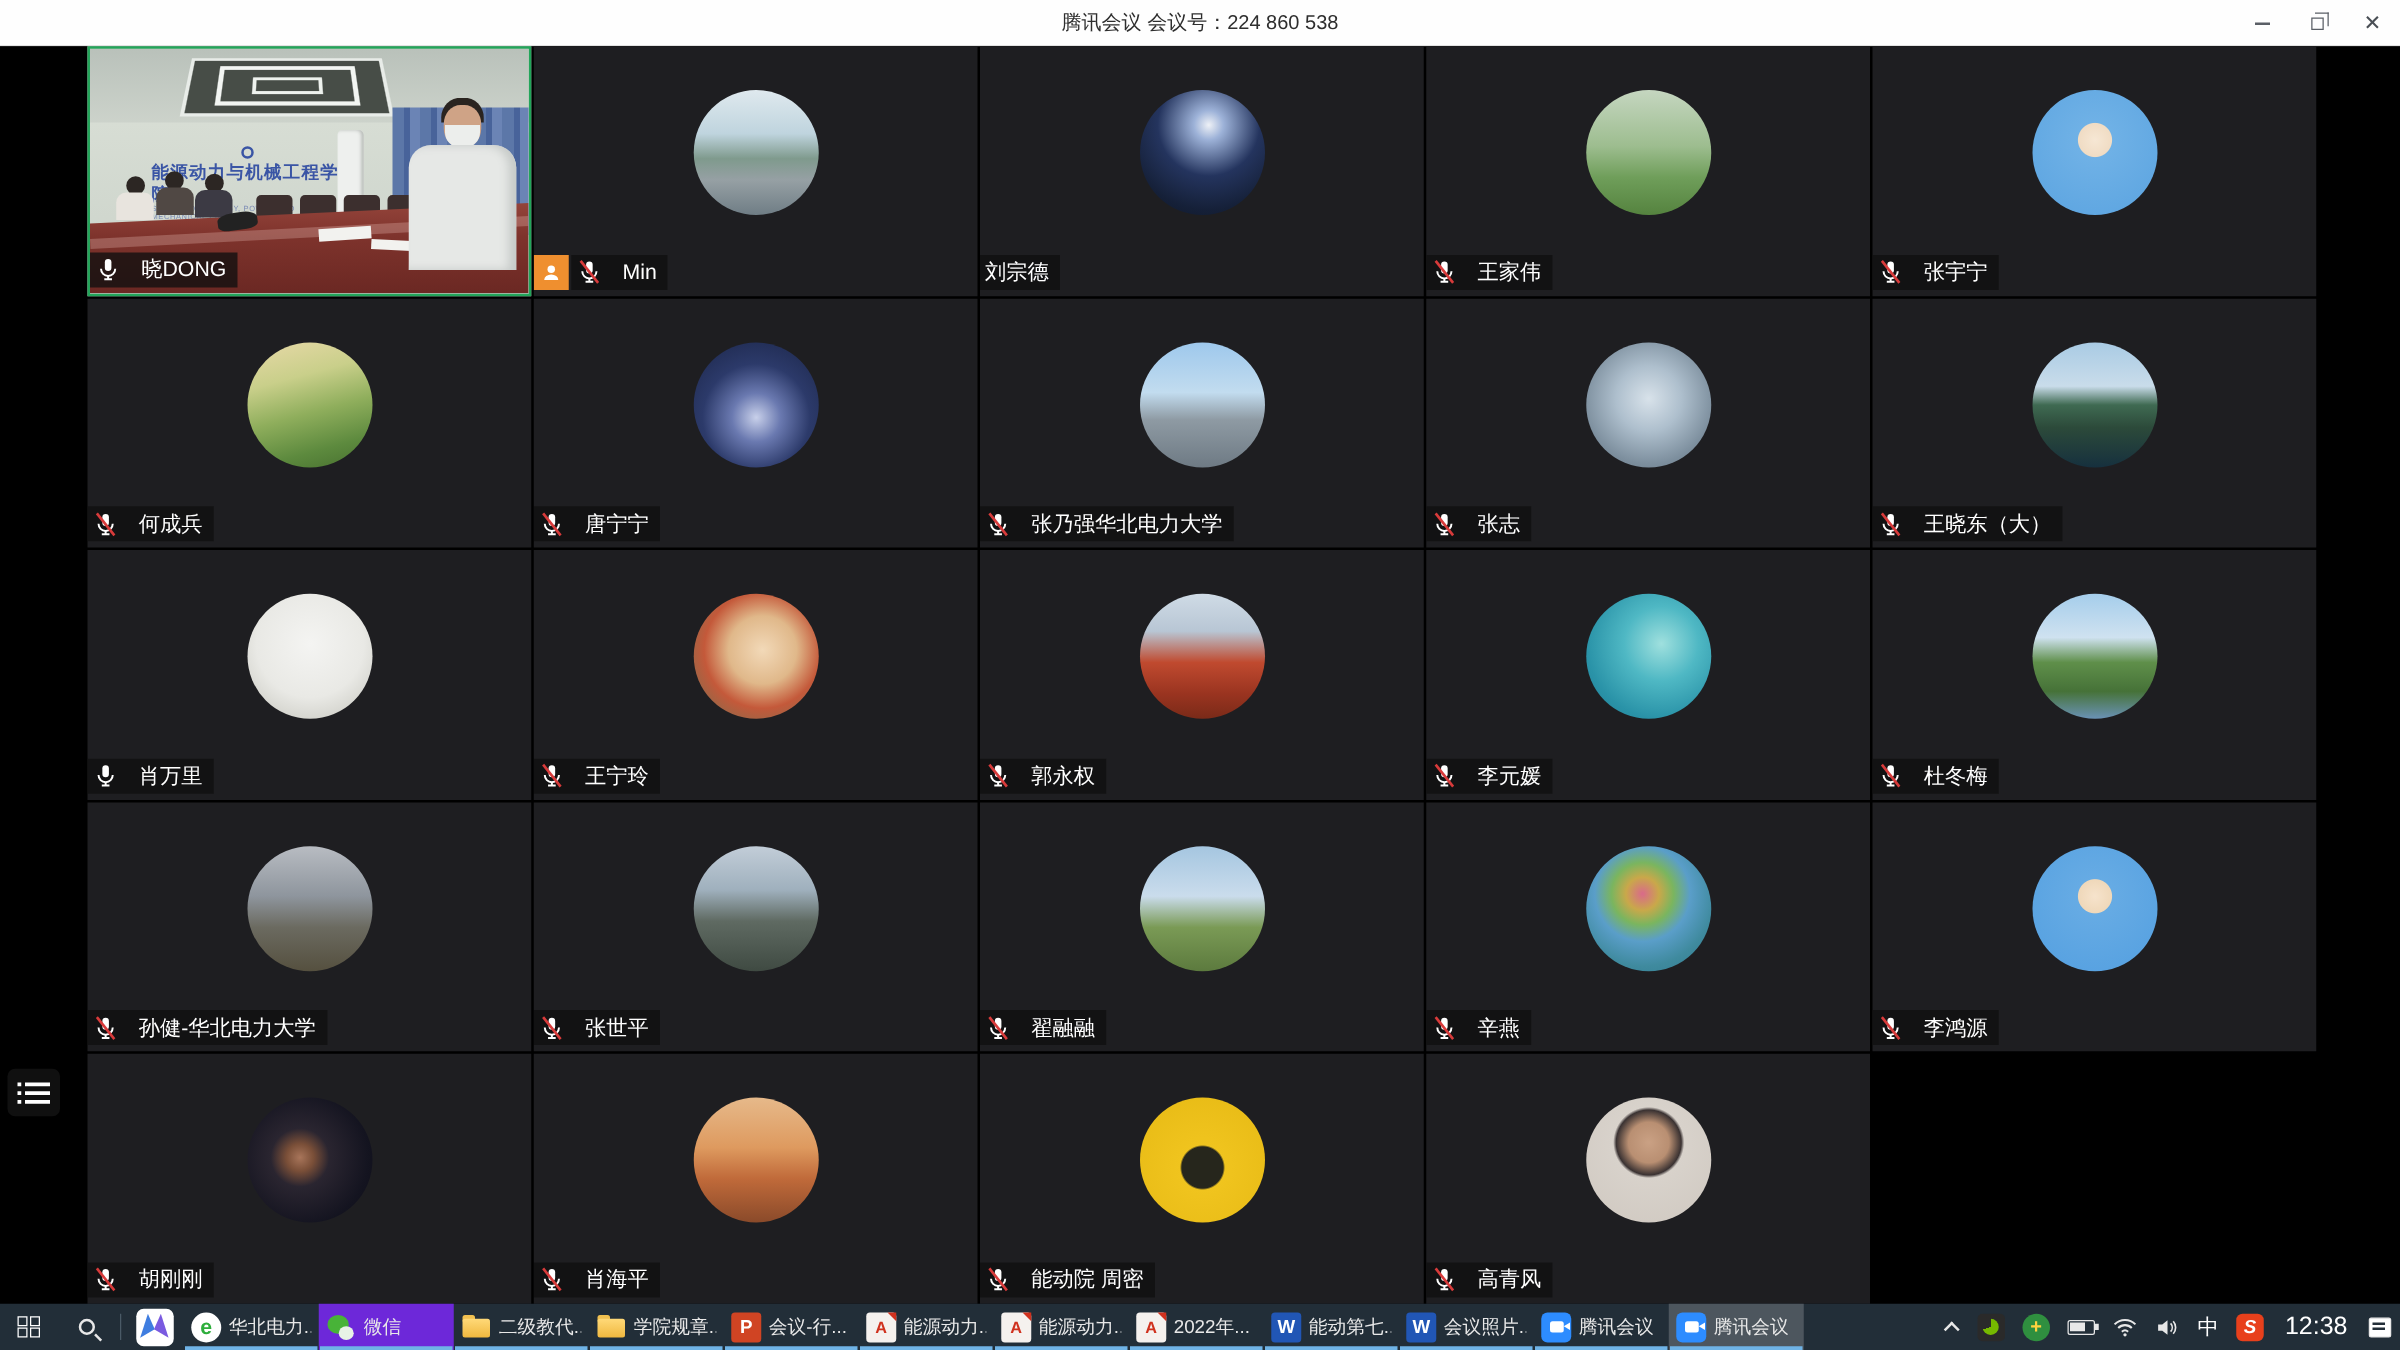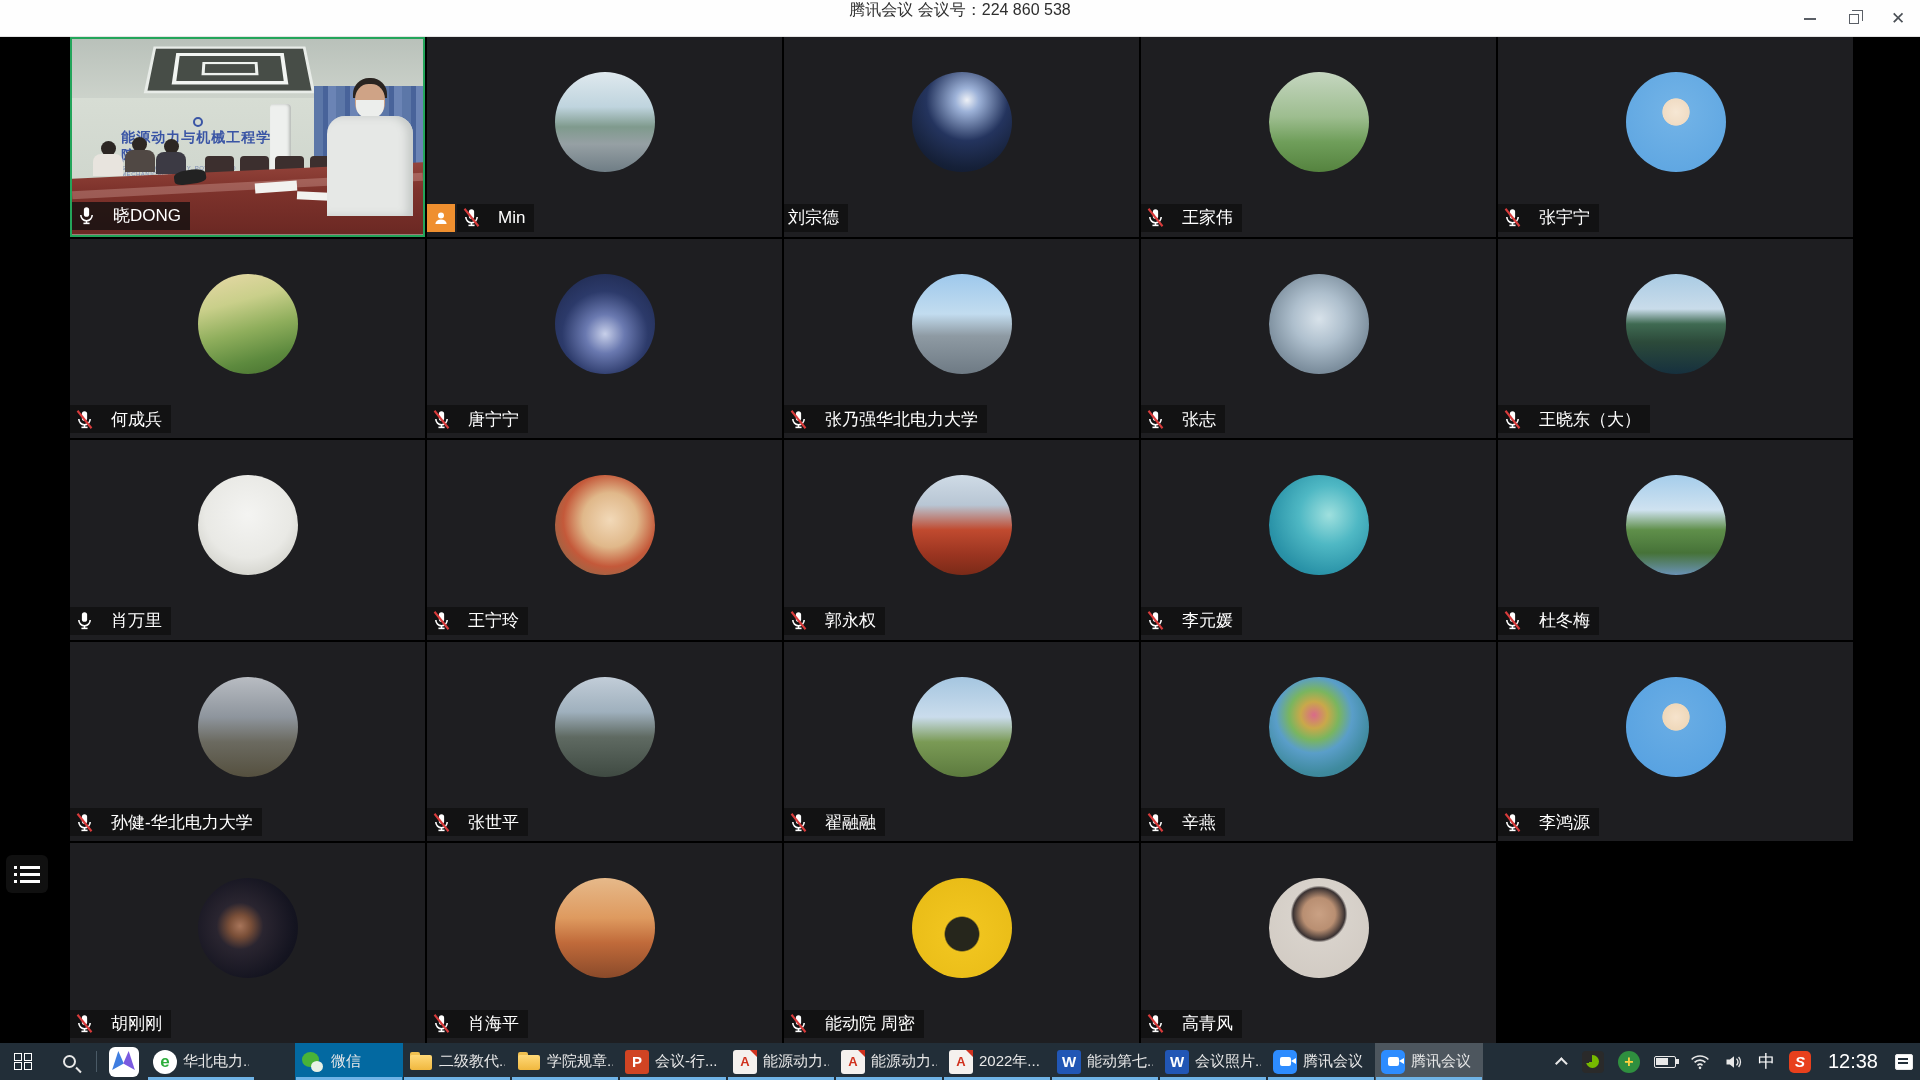--- a/index.html
+++ b/index.html
@@ -1,21 +1,21 @@
 <!DOCTYPE html>
 <html><head>
 <meta charset="utf-8">
 <style>
   * { margin:0; padding:0; box-sizing:border-box; }
   html,body { width:1920px; height:1080px; overflow:hidden; background:#000;
     font-family:"Liberation Sans","DejaVu Sans",sans-serif; }
 
   
   .titlebar { position:absolute; top:0; left:0; width:1920px; height:37px; background:#fefefe;
-    display:flex; justify-content:center; border-bottom:1px solid #e3e3e3; }
+    display:flex; align-items:center; justify-content:center; border-bottom:1px solid #e3e3e3; }
   .titlebar .title { font-size:16px; color:#2e2e2e; }
   .wincontrols { position:absolute; right:0; top:0; height:37px; display:flex; }
   .winbtn { width:44px; height:37px; display:flex; align-items:center; justify-content:center;
     color:#5a5f66; font-size:15px; cursor:default; }
   .glyph-min { width:12px; height:2px; background:#5a5f66; display:inline-block; }
   .glyph-restore { width:10px; height:10px; border:1.6px solid #5a5f66; position:relative; display:inline-block; }
   .glyph-restore::before { content:""; position:absolute; left:2px; top:-4.6px; width:10px; height:10px;
     border:1.6px solid #5a5f66; border-left:none; border-bottom:none; }
   .glyph-close { font-size:17px; line-height:1; color:#4a4f55; }
 
@@ -90,21 +90,21 @@
   .winlogo i { background:transparent; border:1.4px solid #fff; }
   .searchglyph { width:13px; height:13px; border:2px solid #e8e8e8; border-radius:50%; position:relative; }
   .searchglyph::after { content:""; position:absolute; width:7px; height:2px; background:#e8e8e8;
     transform:rotate(45deg); left:10px; top:12px; }
   .pinned { width:30px; height:30px; background:#fff; border-radius:6px; position:relative; overflow:hidden; margin:0 8px; align-self:center; }
   .pinned::before { content:""; position:absolute; left:6px; top:5px; border-left:9px solid #3f7de0; border-top:10px solid transparent; border-bottom:10px solid transparent; transform:rotate(18deg); }
   .pinned::after { content:""; position:absolute; left:14px; top:5px; border-right:9px solid #7a5ae0; border-top:10px solid transparent; border-bottom:10px solid transparent; transform:rotate(-18deg); }
   .app-btn { width:108px; display:flex; align-items:center; gap:6px; padding:0 6px; position:relative; }
   .app-btn .lbl { color:#e8e8e8; font-size:15px; white-space:nowrap; overflow:hidden; }
   .app-btn.underlined::after { content:""; position:absolute; left:1px; right:1px; bottom:0; height:3px; background:#6fb3e6; }
-  .app-btn.hot { background:#0369a1;margin-left:40px; }
+  .app-btn.hot { background:#6d28d9; }
   .app-btn.active { background:#4d565e; }
   .ticon { width:24px; height:24px; flex:0 0 24px; border-radius:4px; display:flex; align-items:center; justify-content:center;
     font-size:15px; font-weight:bold; color:#fff; position:relative; }
   .i-browser { background:#fff; border-radius:50%; color:#2eae3c; font-size:17px; }
   .i-wechat { background:transparent; }
   .i-wechat .bub { position:absolute; left:1px; top:2px; width:17px; height:15px; background:#48b338; border-radius:50% 50% 48% 48%; }
   .i-wechat .bub2 { position:absolute; right:2px; bottom:2px; width:12px; height:11px; background:#e8f2e6; border-radius:50%; }
   .i-folder { background:transparent; }
   .i-folder .f-body { position:absolute; left:1px; top:5px; width:22px; height:15px; background:linear-gradient(180deg,#ffd978,#f0b83f); border-radius:2px; }
   .i-folder .f-tab { position:absolute; left:1px; top:2px; width:10px; height:5px; background:#f0c050; border-radius:2px 2px 0 0; }

